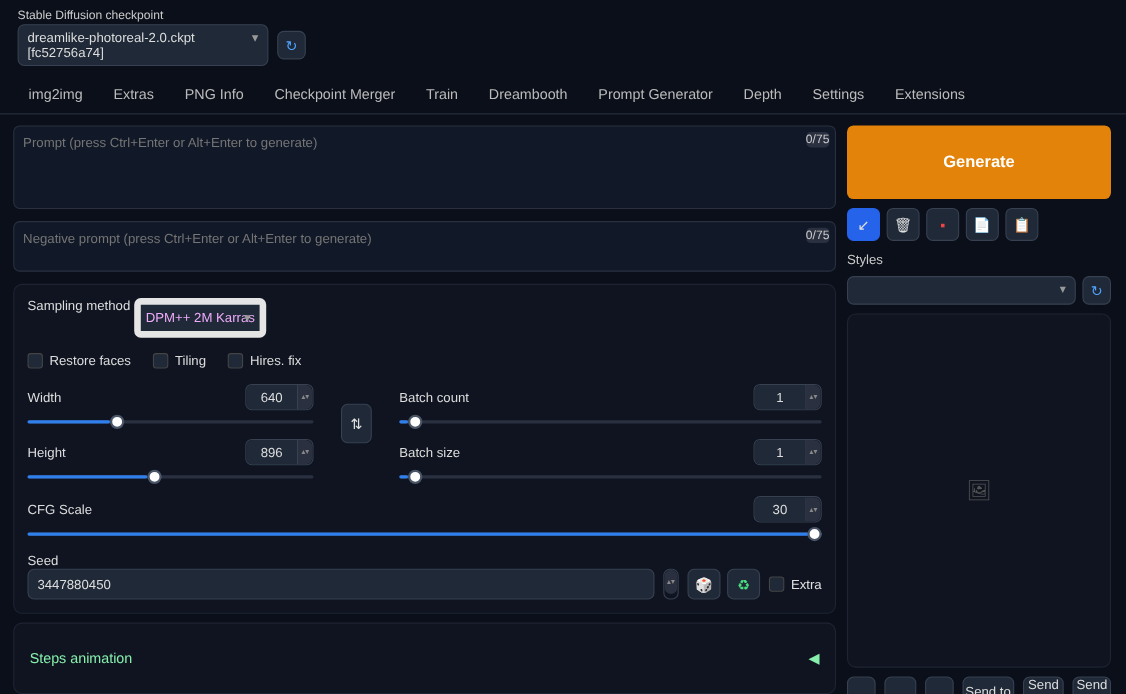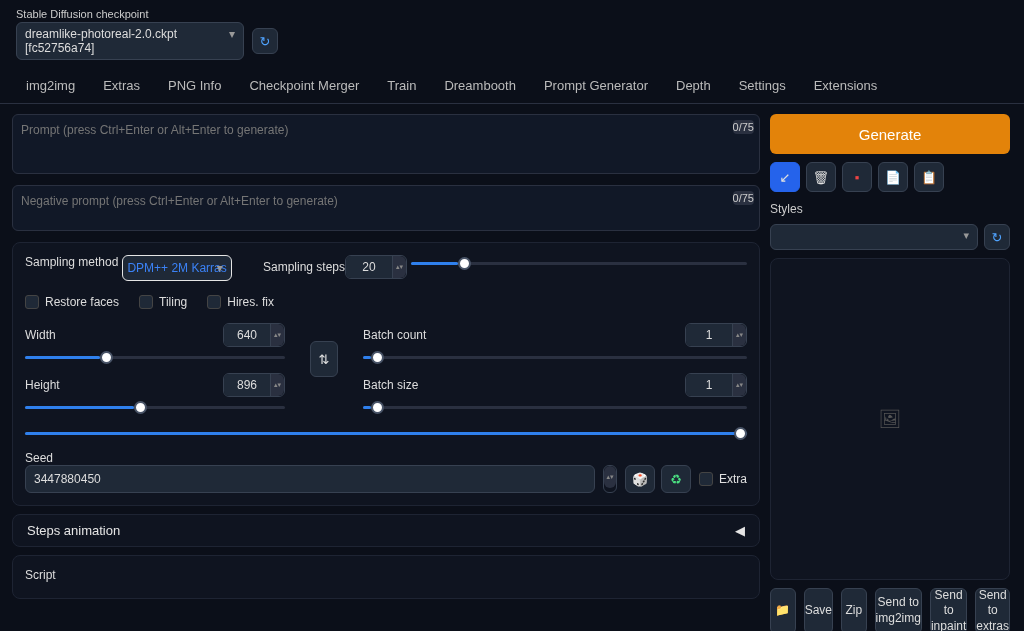--- a/index.html
+++ b/index.html
@@ -9,37 +9,37 @@
 .ckpt-select{background:#1f2937;border:1px solid #374151;border-radius:6px;padding:4px 28px 4px 8px;color:#ddd;font-size:12px;width:228px;position:relative;cursor:pointer}
 .ckpt-select::after{content:"▾";position:absolute;right:8px;top:4px;color:#999}
 .icon-btn-sm{background:#1f2937;border:1px solid #374151;border-radius:6px;width:26px;height:26px;display:flex;align-items:center;justify-content:center;cursor:pointer;color:#4fa3ff}
 .tabs{display:flex;border-bottom:1px solid #2a3040;padding:0 12px}
 .tab{padding:10px 14px;color:#bbb;cursor:pointer;font-size:13px}
 .tab.active{color:#fff;border-bottom:2px solid #ff8c00}
 .main{display:flex;padding:10px 12px;gap:10px}
 .left{flex:0 0 748px;display:flex;flex-direction:column;gap:8px}
 .right{flex:0 0 240px;display:flex;flex-direction:column;gap:8px}
 .prompt-box{position:relative;background:#111827;border:1px solid #2a3040;border-radius:6px;padding:8px;color:#666;font-size:12px;resize:none;width:100%}
-.prompt1{height:60px}
+.prompt1{height:76px}
 .prompt2{height:46px}
 .counter{position:absolute;top:6px;right:6px;background:#2a3040;border-radius:4px;padding:1px 0;font-size:11px;color:#ccc}
 .prompt-wrap{position:relative}
-.gen-btn{background:#e3830a;color:#fff;border:none;border-radius:6px;height:40px;font-size:15px;font-weight:400;cursor:pointer}
+.gen-btn{background:#e3830a;color:#fff;border:none;border-radius:6px;height:67px;font-size:15px;font-weight:700;cursor:pointer}
 .btn-row{display:flex;gap:6px}
 .tool-btn{background:#1f2937;border:1px solid #374151;border-radius:6px;width:30px;height:30px;display:flex;align-items:center;justify-content:center;cursor:pointer;font-size:13px}
 .styles-label{font-size:12px;color:#ccc;margin-top:2px}
 .styles-row{display:flex;gap:6px;align-items:center}
 .styles-select{flex:1;background:#1f2937;border:1px solid #374151;border-radius:6px;height:26px;position:relative;cursor:pointer}
 .styles-select::after{content:"▾";position:absolute;right:8px;top:4px;color:#999;font-size:11px}
 .panel{background:#0f1420;border:1px solid #1e2433;border-radius:8px;padding:12px}
 .params{display:flex;flex-direction:column;gap:10px}
 .row{display:flex;gap:18px;align-items:flex-start}
 .col{flex:1;display:flex;gap:4px}
 .small-label{font-size:12px;color:#ddd}
-.select-box{background:#1f2937;border:1px solid #e5e5e5;border-radius:6px;padding:5px 4px;color:#3b82f6;font-size:12px;position:relative;cursor:pointer}
+.select-box{background:#1f2937;border:6px solid #e5e5e5;border-radius:6px;padding:5px 4px;color:#f0abfc;font-size:12px;position:relative;cursor:pointer}
 .select-box::after{content:"▾";position:absolute;right:8px;top:5px;color:#999}
 .slider-label-row{display:flex;justify-content:space-between;align-items:center;margin-bottom:2px}
 .num-box{background:#1f2937;border:1px solid #374151;border-radius:6px;width:46px;height:22px;display:flex;align-items:center;justify-content:center;font-size:12px;color:#ddd}
 .spinner{background:#2a3040;width:14px;height:22px;border-left:1px solid #374151;display:flex;flex-direction:column;font-size:7px;color:#888;align-items:center;justify-content:center;border-radius:0 6px 6px 0}
 .num-wrap{display:flex;border:1px solid #374151;border-radius:6px;overflow:hidden}
 .num-wrap .num-box{border:none;border-radius:0}
 .slider{flex:1;height:16px;position:relative;cursor:pointer}
 .slider-track{position:absolute;top:7px;left:0;right:0;height:3px;background:#2a3040;border-radius:2px}
 .slider-fill{position:absolute;top:7px;left:0;height:3px;background:#2f80ed;border-radius:2px}
 .slider-thumb{position:absolute;top:2px;width:13px;height:13px;background:#fff;border:2px solid #4a5568;border-radius:50%}
@@ -48,21 +48,21 @@
 .check-box{width:14px;height:14px;background:#1f2937;border:1px solid #444;border-radius:3px;cursor:pointer}
 .dim-row{display:flex;gap:25px;align-items:flex-start}
 .dim-left{flex:0 0 260px}
 .swap-btn{background:#1f2937;border:1px solid #374151;border-radius:6px;width:28px;height:36px;display:flex;align-items:center;justify-content:center;cursor:pointer;margin-top:18px;font-size:13px}
 .dim-right{flex:1}
 .seed-row{display:flex;gap:8px;}
 .seed-input{background:#1f2937;border:1px solid #374151;border-radius:6px;padding:4px 8px;color:#ddd;font-size:12px;flex:1}
 .seed-btns{display:flex;gap:6px}
 .seed-btn{background:#1f2937;border:1px solid #374151;border-radius:6px;width:30px;height:28px;display:flex;align-items:center;justify-content:center;cursor:pointer}
 .extra-check{display:flex;align-items:center;gap:6px;font-size:12px}
-.accordion{background:#0f1420;border:1px solid #1e2433;border-radius:8px;padding:8px 14px;display:flex;justify-content:space-between;align-items:flex-start;cursor:pointer;color:#e5e5e5;font-size:13px}
+.accordion{background:#0f1420;border:1px solid #1e2433;border-radius:8px;padding:24px 14px;display:flex;justify-content:space-between;align-items:flex-start;cursor:pointer;color:#86efac;font-size:13px}
 .preview{background:#0f1420;border:1px solid #1e2433;border-radius:8px;height:322px;display:flex;align-items:center;justify-content:center;color:#555;font-size:18px}
 .bottom-btns{display:flex;gap:8px}
 .action-btn{flex:1;background:#1f2937;border:1px solid #374151;border-radius:6px;height:46px;display:flex;align-items:center;justify-content:center;color:#ddd;font-size:12px;cursor:pointer;text-align:center;line-height:1.3}
 .folder{color:#e3830a}
 .green{color:#4ade80}
 .red{color:#ef4444}
 .blue{background:#2563eb;border-color:#2563eb}
 </style>
 </head>
 <body>
@@ -100,34 +100,20 @@
       <textarea class="prompt-box prompt2" placeholder="Negative prompt (press Ctrl+Enter or Alt+Enter to generate)" style=""></textarea>
       <div class="counter">0/75</div>
     </div>
 
     <div class="panel params">
       <div class="row">
         <div class="col" style="flex:0 0 220px">
           <div class="small-label">Sampling method</div>
           <div class="select-box"><span>DPM++ 2M Karras</span></div>
         </div>
-        <div class="col">
-          <div class="slider-label-row">
-            <span class="small-label">Sampling steps</span>
-            <div class="num-wrap">
-                <div class="num-box">20</div>
-                <div class="spinner">▴▾</div>
-              </div>
-          </div>
-          <div class="slider">
-            <div class="slider-track"></div>
-              <div class="slider-fill" style="width:14%"></div>
-              <div class="slider-thumb" style="left:14%"></div>
-          </div>
-        </div>
       </div>
 
       <div class="checks">
         <div class="check">
             <div class="check-box"></div>
             <span>Restore faces</span>
           </div>
         <div class="check">
             <div class="check-box"></div>
             <span>Tiling</span>
@@ -190,20 +176,27 @@
           </div>
           <div class="slider">
             <div class="slider-track"></div>
               <div class="slider-fill" style="width:2%"></div>
               <div class="slider-thumb" style="left:2%"></div>
           </div>
         </div>
       </div>
 
       <div>
+        <div class="slider-label-row">
+          <span class="small-label">CFG Scale</span>
+          <div class="num-wrap">
+              <div class="num-box">30</div>
+              <div class="spinner">▴▾</div>
+            </div>
+        </div>
         <div class="slider">
           <div class="slider-track"></div>
             <div class="slider-fill" style="width:100%"></div>
             <div class="slider-thumb" style="left:calc(100% - 13px)"></div>
         </div>
       </div>
 
       <div>
         <div class="small-label">Seed</div>
         <div class="seed-row">

